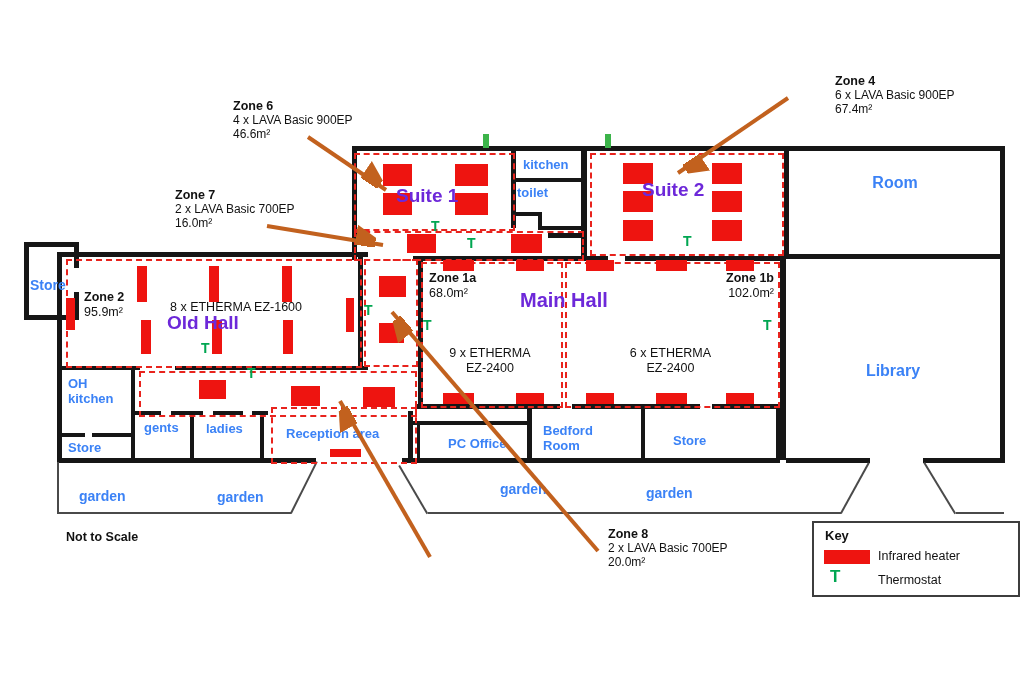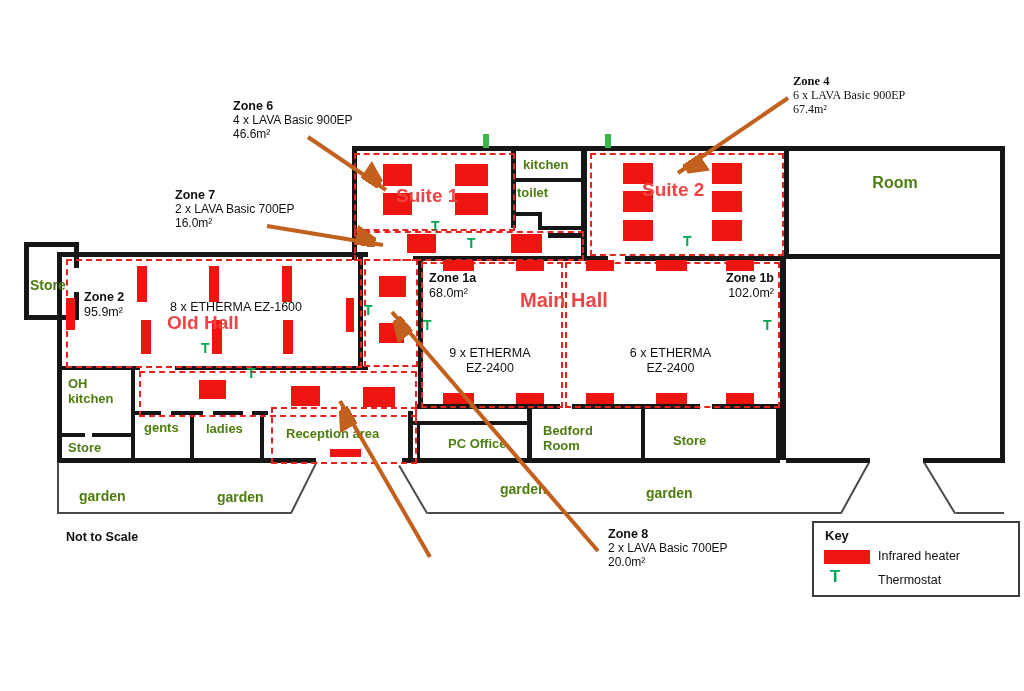--- a/index.html
+++ b/index.html
@@ -5,22 +5,22 @@
   html,body{margin:0;padding:0;background:#fff;}
   #stage{position:relative;width:1024px;height:691px;background:#fff;overflow:hidden;
          font-family:"Liberation Sans",sans-serif;color:#2d2d2d;}
   .wall{position:absolute;background:#161616;}
   .thinline{position:absolute;background:#4a4a4a;}
   .diag{position:absolute;height:2px;background:#4a4a4a;transform-origin:0 0;}
   .zone-box{position:absolute;border:2px dashed #e8231d;z-index:1;}
   .heater{position:absolute;background:#ee1410;z-index:2;}
   .tstat{position:absolute;color:#00a651;font-weight:bold;font-size:14px;line-height:1;z-index:4;}
   .gmark{position:absolute;background:#3cb44a;z-index:3;}
-  .room-label{position:absolute;font-weight:bold;color:#4d7c0f;z-index:3;white-space:nowrap;}
-  .big{font-size:19px;color:#ef4444;}
+  .room-label{position:absolute;font-weight:bold;color:#3b82f6;z-index:3;white-space:nowrap;}
+  .big{font-size:19px;color:#6d28d9;}
   .med{font-size:15px;}
   .sm{font-size:13px;}
   .zone-note{position:absolute;font-size:12px;line-height:14px;color:#111;z-index:5;white-space:nowrap;}
   .zone-note .zn-name{font-weight:bold;font-size:12.5px;}
   .inplan{position:absolute;font-size:12.5px;line-height:15px;color:#111;z-index:3;white-space:nowrap;}
   .inplan .zn-name{font-weight:bold;}
   .center{text-align:center;}
   #arrows{position:absolute;left:0;top:0;z-index:6;pointer-events:none;}
   #entrance-box{position:absolute;left:316px;top:461px;width:84px;height:55px;background:#fff;
     border:2px solid #4a90c4;z-index:5;font-size:12px;font-weight:bold;color:#222;
@@ -190,20 +190,21 @@
   </div>
   <div class="room-label sm" style="left:673px;top:433px;">Store</div>
   <div class="room-label big" style="left:396px;top:185px;">Suite 1</div>
   <div class="room-label big" style="left:642px;top:179px;">Suite 2</div>
   <div class="room-label sm" style="left:523px;top:157px;">kitchen</div>
   <div class="room-label sm" style="left:517px;top:185px;">toilet</div>
   <div class="room-label med center" style="left:790px;top:174px;width:210px;font-size:16px;">
     <div>Room</div>
   </div>
   <div class="room-label big" style="left:520px;top:289px;font-size:20px;">Main Hall</div>
+  <div class="room-label med center" style="left:786px;top:362px;width:214px;font-size:16px;">Library</div>
 
   <div class="inplan" style="left:84px;top:290px;">
     <div class="zn-name">Zone 2</div>
     <div>95.9m²</div>
   </div>
   <div class="inplan" style="left:170px;top:300px;">8 x ETHERMA EZ-1600</div>
   <div class="inplan" style="left:429px;top:271px;">
     <div class="zn-name">Zone 1a</div>
     <div>68.0m²</div>
   </div>
@@ -223,21 +224,21 @@
   <div class="zone-note" style="left:233px;top:99px;">
     <div class="zn-name">Zone 6</div>
     <div>4 x LAVA Basic 900EP</div>
     <div>46.6m²</div>
   </div>
   <div class="zone-note" style="left:175px;top:188px;">
     <div class="zn-name">Zone 7</div>
     <div>2 x LAVA Basic 700EP</div>
     <div>16.0m²</div>
   </div>
-  <div class="zone-note" style="left:793px;top:74px;font-family:Liberation Serif, serif;">
+  <div class="zone-note" style="left:835px;top:74px;">
     <div class="zn-name">Zone 4</div>
     <div>6 x LAVA Basic 900EP</div>
     <div>67.4m²</div>
   </div>
   <div class="zone-note" style="left:608px;top:527px;">
     <div class="zn-name">Zone 8</div>
     <div>2 x LAVA Basic 700EP</div>
     <div>20.0m²</div>
   </div>
 

